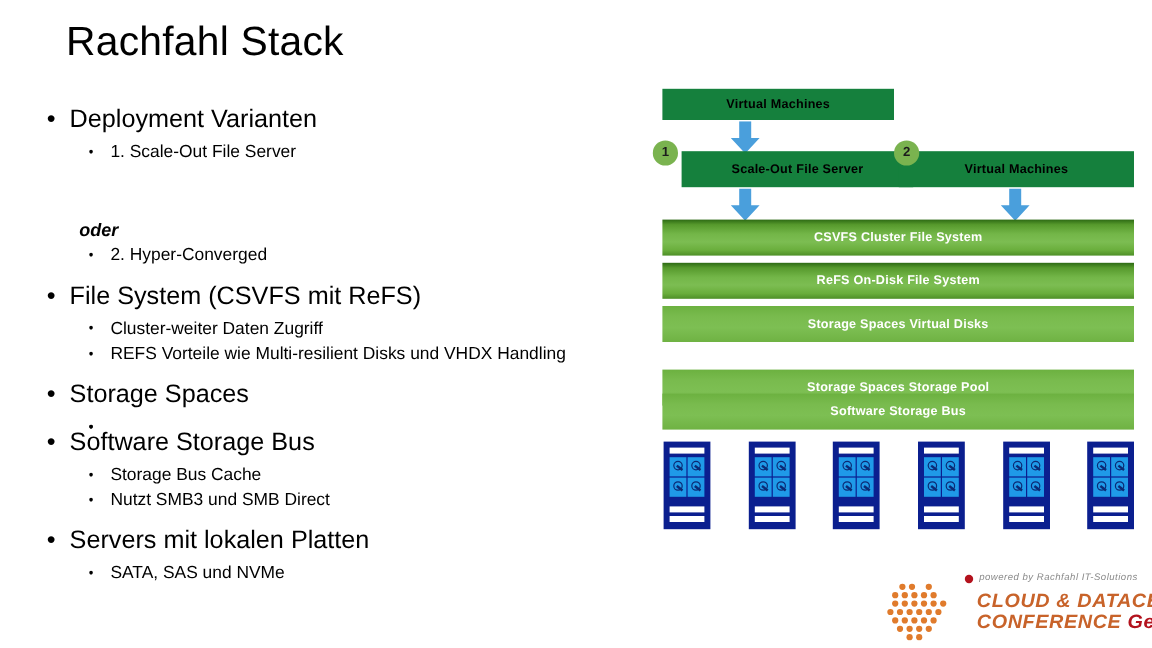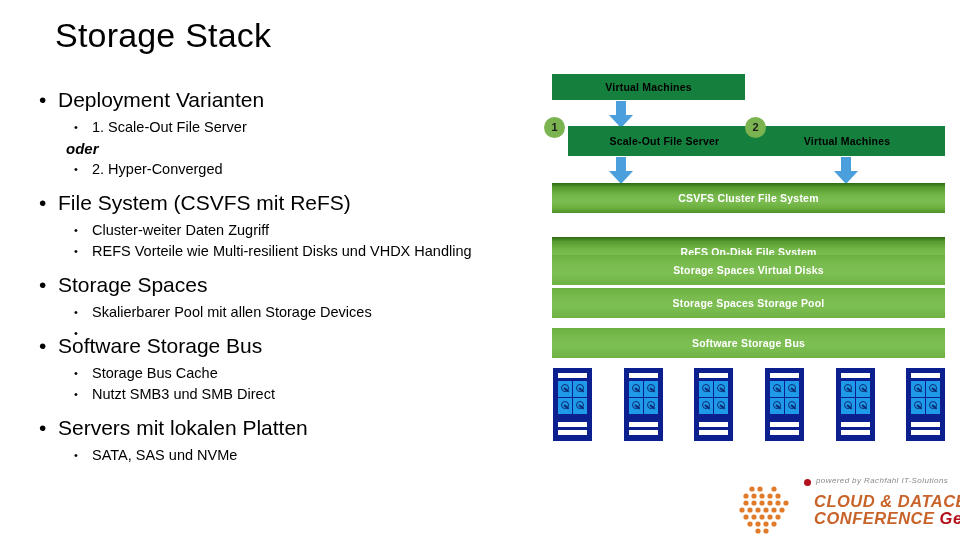--- a/index.html
+++ b/index.html
@@ -65,20 +65,21 @@
     top: 0;
     font-size: 11px;
     line-height: 21px;
   }
   .oder {
     font-size: 15px;
     line-height: 21px;
     font-weight: bold;
     font-style: italic;
     padding-left: 36px;
+    margin-top: 44px;
   }
   .gap-xs { height: 3px; }
 
   
   .diagram {
     position: absolute;
     left: 0;
     top: 0;
     width: 960px;
     height: 540px;
@@ -242,21 +243,21 @@
     top: 3px;
     width: 7px;
     height: 7px;
     border-radius: 50%;
     background: #b3121d;
   }
 </style>
 </head>
 <body>
 
-<div class="slide-title">Storage Stack</div>
+<div class="slide-title">Rachfahl Stack</div>
 
 <div class="bullets">
 
   <div class="b1">
     <span class="dot">•</span>
     <span>Deployment Varianten</span>
   </div>
   <div class="gap-xs"></div>
   <div class="b2">
     <span class="dot">•</span>
@@ -282,21 +283,20 @@
     <span>REFS Vorteile wie Multi-resilient Disks und VHDX Handling</span>
   </div>
 
   <div class="b1">
     <span class="dot">•</span>
     <span>Storage Spaces</span>
   </div>
   <div class="gap-xs"></div>
   <div class="b2">
     <span class="dot">•</span>
-    <span>Skalierbarer Pool mit allen Storage Devices</span>
   </div>
   <div class="b2">
     <span class="dot">•</span>
   </div>
 
   <div class="b1">
     <span class="dot">•</span>
     <span>Software Storage Bus</span>
   </div>
   <div class="gap-xs"></div>
@@ -349,27 +349,27 @@
     <polygon points="8,0 18,0 18,14 25,14 13,27 1,14 8,14" fill="#4a9fdc"></polygon>
   </svg>
 
   <svg class="arrow" style="left:833px; top:157px;" viewBox="0 0 26 28">
     <polygon points="8,0 18,0 18,14 25,14 13,27 1,14 8,14" fill="#4a9fdc"></polygon>
   </svg>
 
   <div class="gband" style="top:183px;">
     <span>CSVFS Cluster File System</span>
   </div>
-  <div class="gband" style="top:237px;">
+  <div class="gband" style="top:219px;">
     <span>ReFS On-Disk File System</span>
   </div>
   <div class="gband flat" style="top:255px;">
     <span>Storage Spaces Virtual Disks</span>
   </div>
-  <div class="gband flat" style="top:288px;text-align:right;">
+  <div class="gband flat" style="top:308px;text-align:right;">
     <span>Storage Spaces Storage Pool</span>
   </div>
   <div class="gband flat" style="top:328px;">
     <span>Software Storage Bus</span>
   </div>
 
   <div class="server" style="left:553px; top:368px;">
     <div class="srv-bar"></div>
     <div class="srv-grid">
       <div class="srv-disk"></div>

